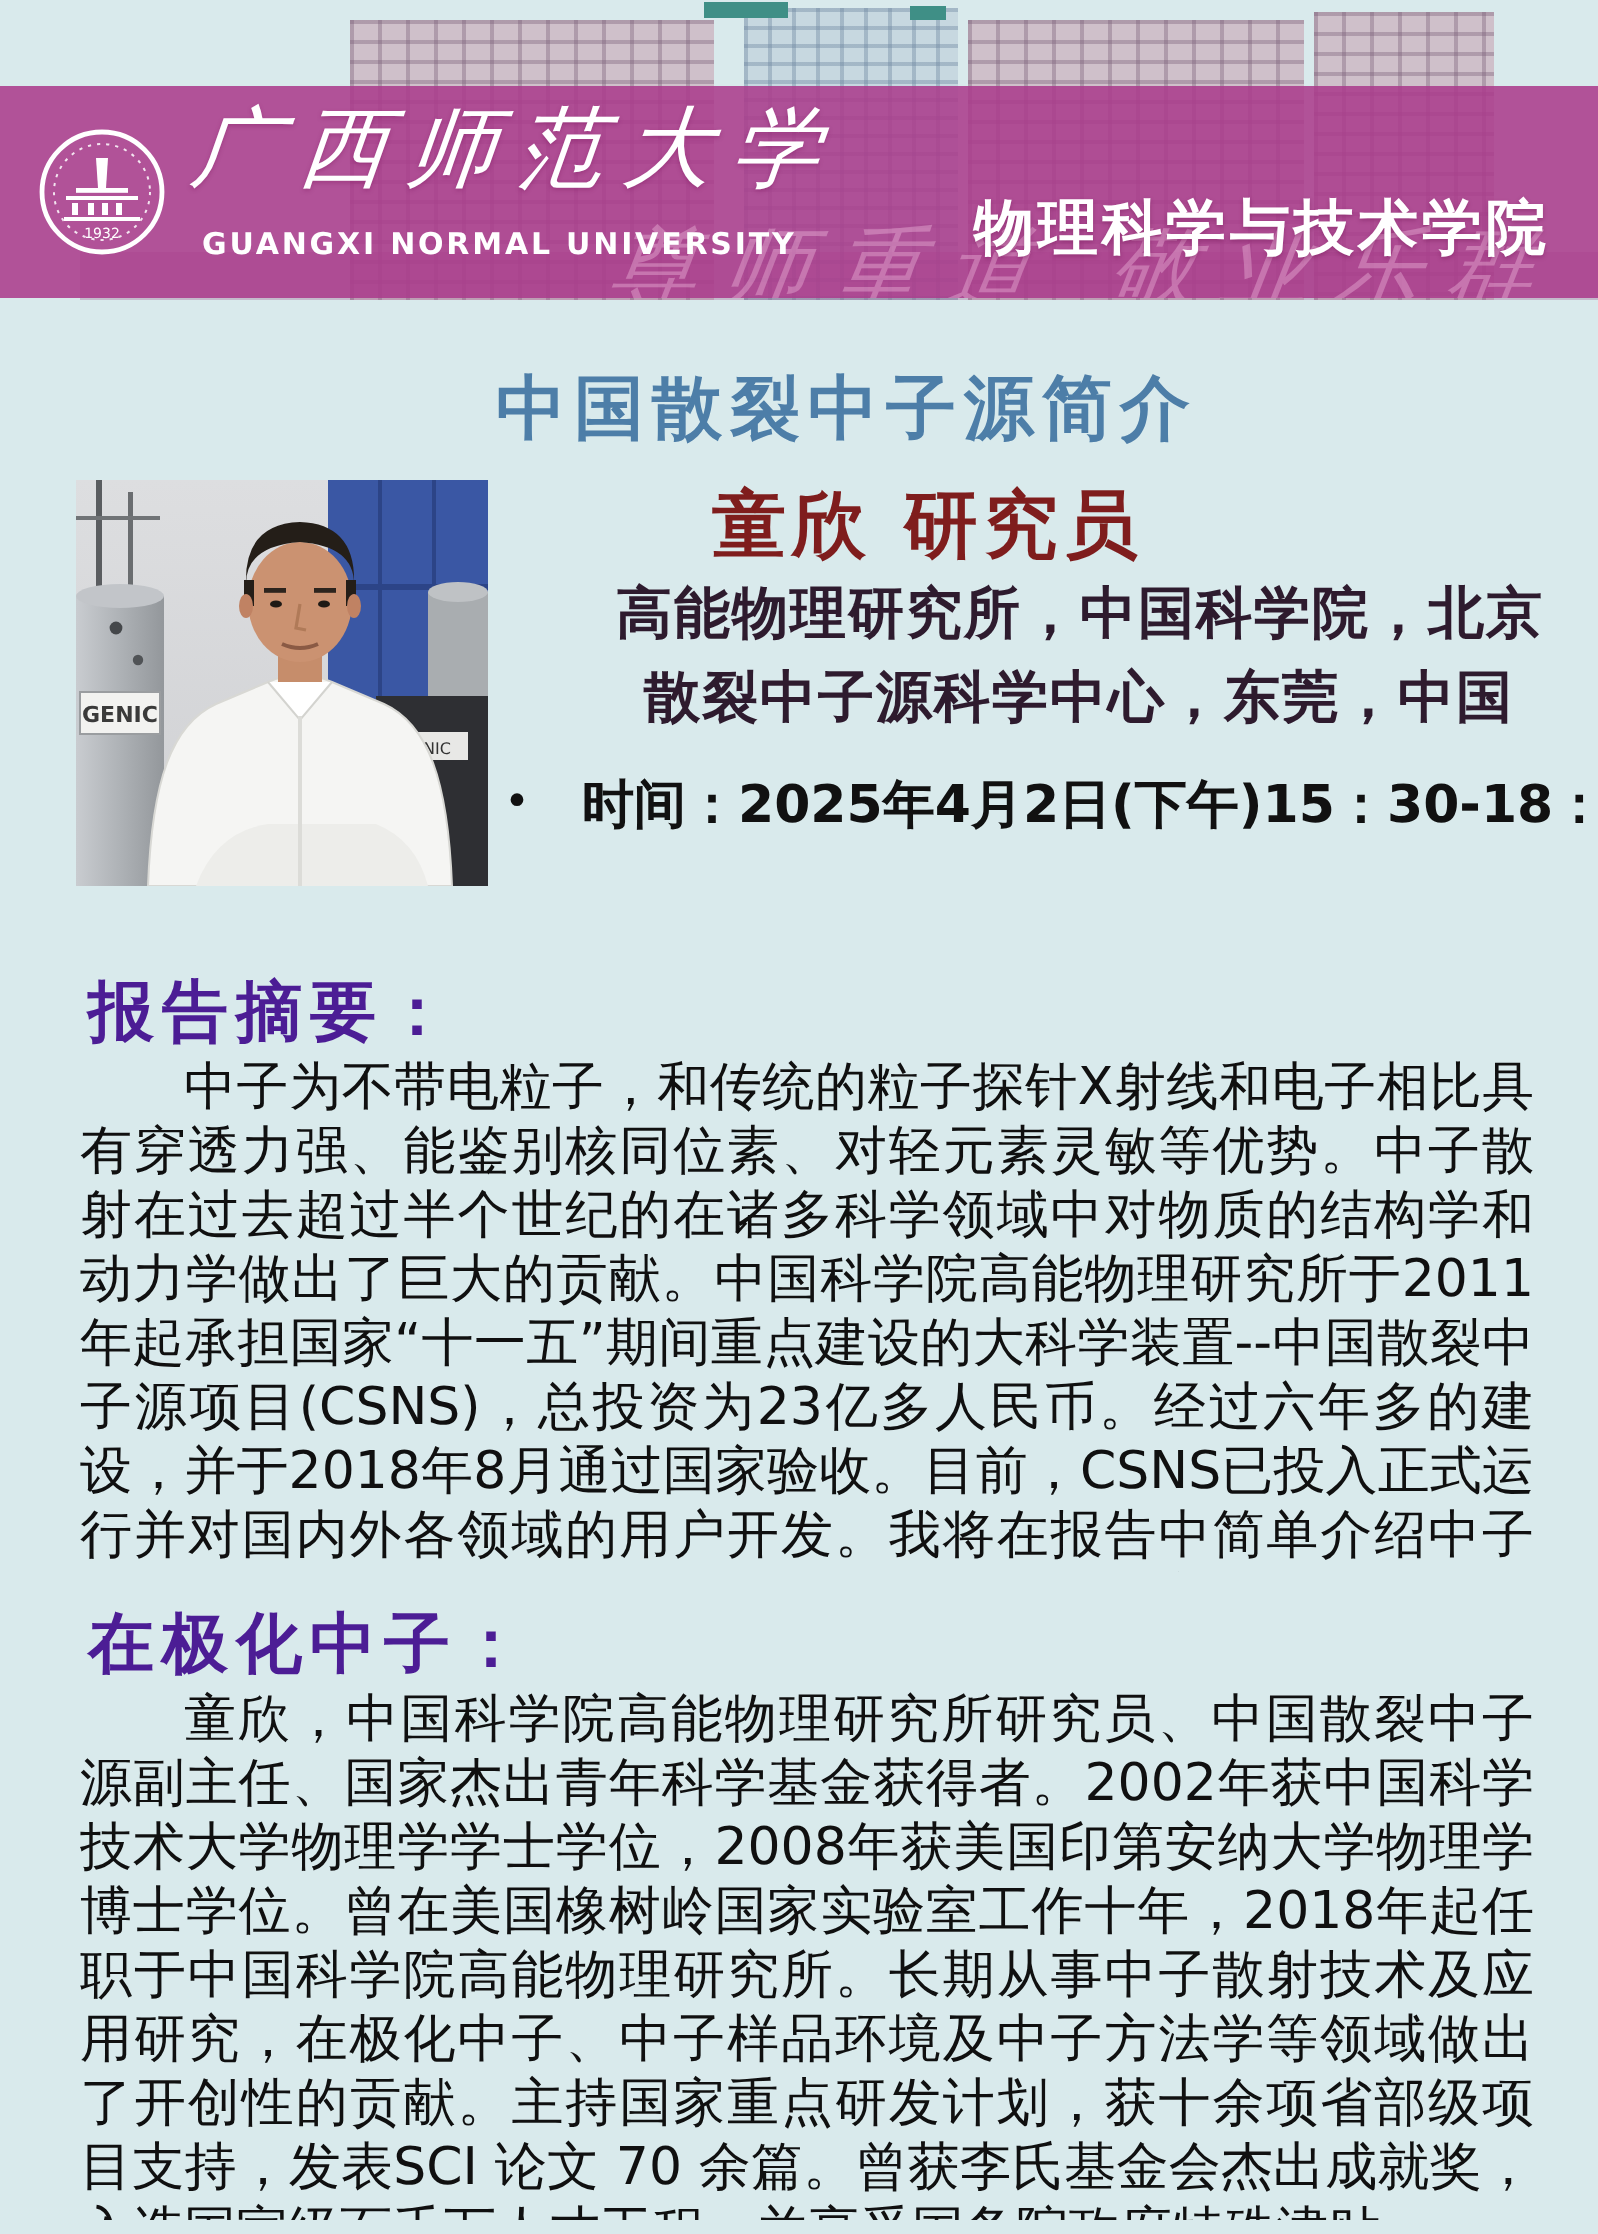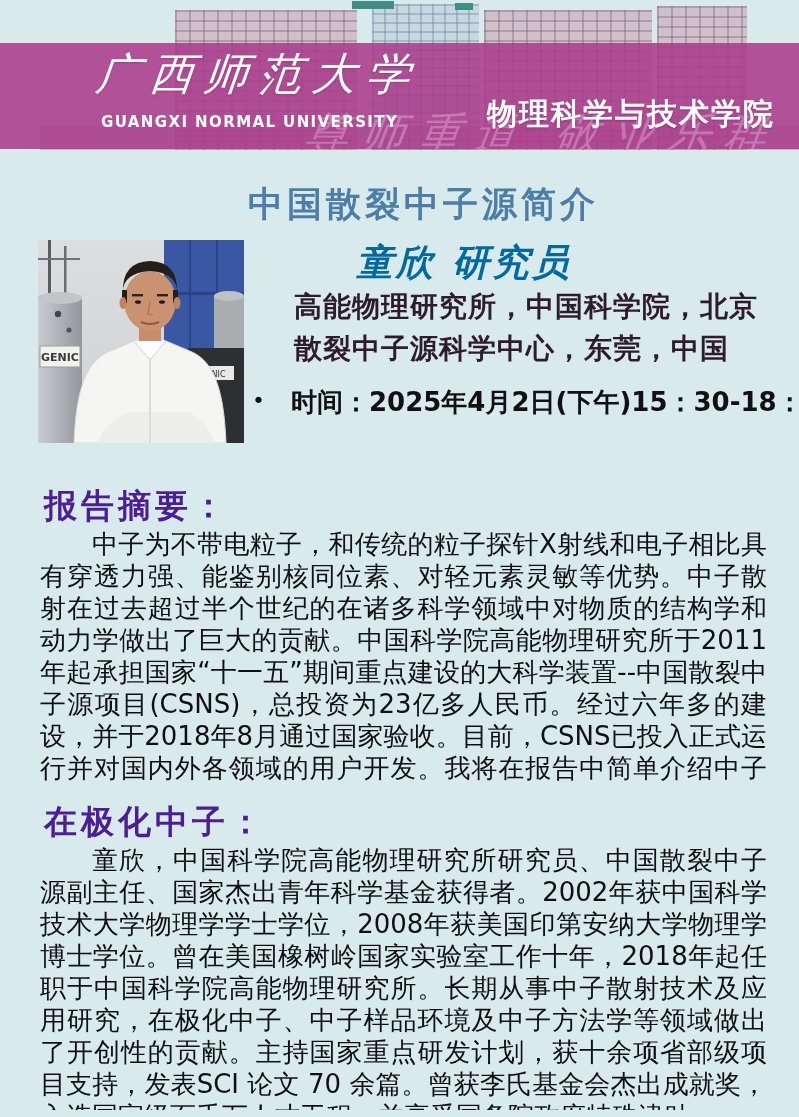--- a/index.html
+++ b/index.html
@@ -57,25 +57,25 @@
     color:rgba(255,214,238,.32);transform:skewX(-8deg);
   }
   
   .title{
     position:absolute;left:0;top:181px;width:799px;text-align:center;
     color:#4d7ea8;font-size:35px;font-weight:bold;letter-spacing:4px;white-space:nowrap;margin-left:24px;
   }
   .photo{position:absolute;left:26px;top:240px;width:206px;height:203px;padding-left:12px;}
   .speaker{
     position:absolute;left:356px;top:238px;white-space:nowrap;
-    color:#0369a1;font-size:37px;font-weight:bold;letter-spacing:3px;font-style:italic;
+    color:#7f1d1d;font-size:37px;font-weight:bold;letter-spacing:3px;
   }
   .affil{position:absolute;left:294px;color:#2e1b2e;font-size:28px;font-weight:bold;white-space:nowrap;letter-spacing:1px;}
-  .affil1{top:288px;}
-  .affil2{top:330px;}
+  .affil1{top:288px;margin-left:14px;}
+  .affil2{top:330px;margin-left:28px;}
   .detail-row{position:absolute;left:252px;white-space:nowrap;color:#111;}
   .detail-row .bullet{font-size:22px;vertical-align:3px;}
   .detail-row .detail-text{margin-left:26px;font-size:26px;font-weight:600;}
   .dr1{top:385px;}
   .dr2{top:433px;}
   
   .sec-heading{
     position:absolute;left:44px;color:#4c1d95;font-size:33px;font-weight:bold;
     letter-spacing:4px;white-space:nowrap;
   }
@@ -100,20 +100,35 @@
       <div class="bwing bw-right"></div>
       <div class="bwing bw-far"></div>
       <div class="roofacc ra1"></div>
       <div class="roofacc ra2"></div>
       <div class="bbase"></div>
     </div>
 
     <div class="banner">
       <div class="motto">尊师重道 敬业乐群</div>
 
+      <div class="seal">
+        <svg width="66" height="66" viewBox="0 0 66 66">
+          <circle cx="33" cy="33" r="30" fill="none" stroke="#ffffff" stroke-width="2.4"></circle>
+          <circle cx="33" cy="33" r="24" fill="none" stroke="#ffffff" stroke-width="1" stroke-dasharray="1.6 3" opacity="0.85"></circle>
+          <polygon points="30,16 36,16 35,31 31,31" fill="#ffffff"></polygon>
+          <rect x="20" y="31" width="26" height="2.4" fill="#ffffff"></rect>
+          <rect x="15" y="35" width="36" height="2" fill="#ffffff"></rect>
+          <rect x="18" y="38.5" width="3" height="6" fill="#ffffff"></rect>
+          <rect x="26" y="38.5" width="3" height="6" fill="#ffffff"></rect>
+          <rect x="33" y="38.5" width="3" height="6" fill="#ffffff"></rect>
+          <rect x="40" y="38.5" width="3" height="6" fill="#ffffff"></rect>
+          <rect x="14" y="45.5" width="38" height="2" fill="#ffffff"></rect>
+          <text x="33" y="56" text-anchor="middle" font-size="7" fill="#ffffff">1932</text>
+        </svg>
+      </div>
 
       <div class="calli">广西师范大学</div>
       <div class="enname">GUANGXI NORMAL UNIVERSITY</div>
       <div class="dept">物理科学与技术学院</div>
     </div>
   </div>
 
   <div class="title">中国散裂中子源简介</div>
 
   <div class="photo">

